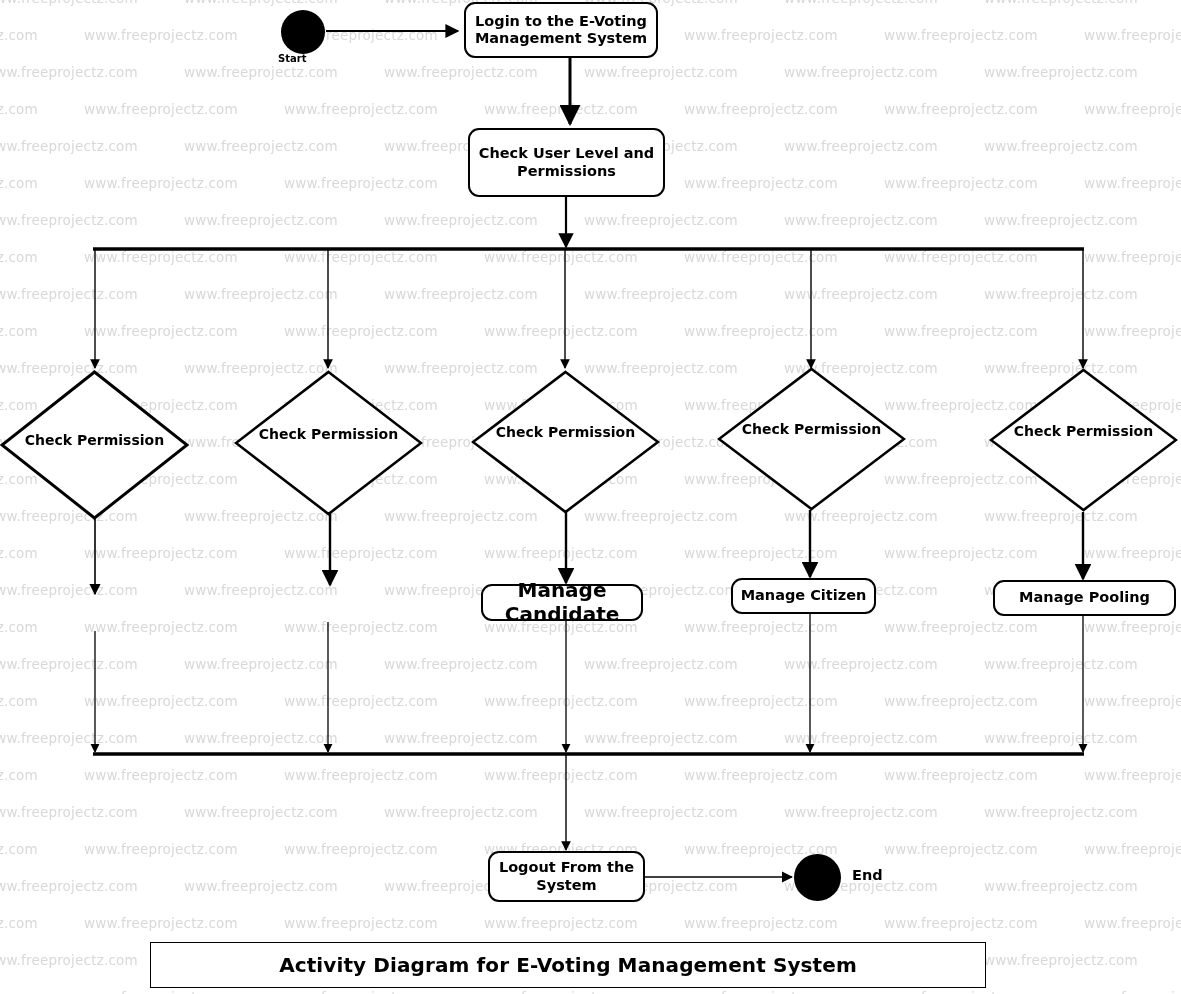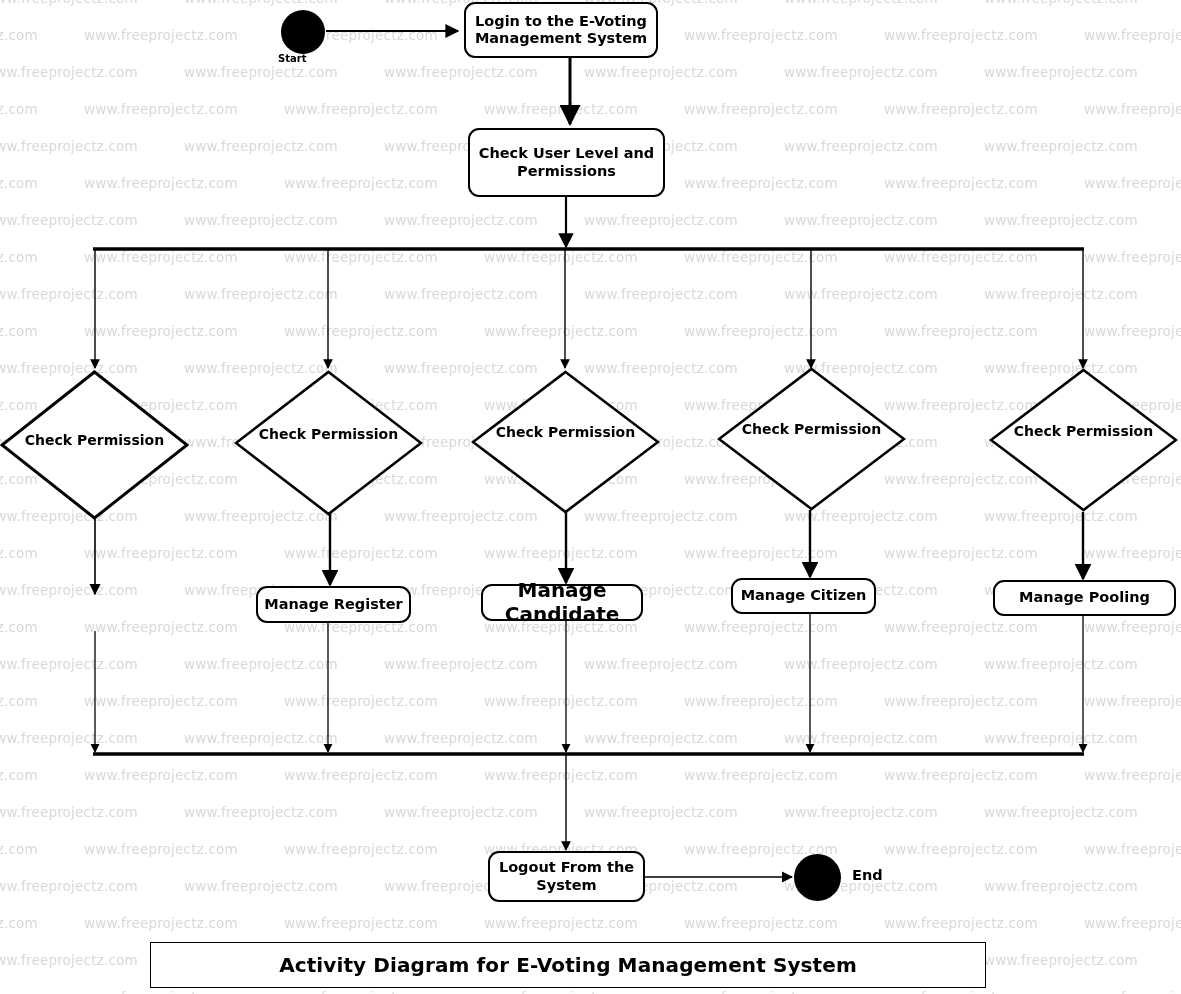--- a/index.html
+++ b/index.html
@@ -380,21 +380,20 @@
   </div>
 
   <div class="decision" style="left:989px; top:368px; width:189px; height:144px;">
     <svg width="189" height="144" viewBox="0 0 189 144" xmlns="http://www.w3.org/2000/svg">
       <polygon points="94.5,2 187,72 94.5,142 2,72" fill="#ffffff" stroke="#000000" stroke-width="2.6"></polygon>
     </svg>
     <div class="dtext" style="top:55px; font-size:14px;">Check Permission</div>
   </div>
 
 
-  <div class="activity" style="left:256px; top:586px; width:155px; height:37px; font-size:14.5px;">Manage Register</div>
 
   <div class="activity" style="left:481px; top:584px; width:162px; height:37px; font-size:20px;">Manage Candidate</div>
 
   <div class="activity" style="left:731px; top:578px; width:145px; height:36px; font-size:14.5px;">Manage Citizen</div>
 
   <div class="activity" style="left:993px; top:580px; width:183px; height:36px; font-size:14.5px;">Manage Pooling</div>
 
   <div class="activity" style="left:488px; top:851px; width:157px; height:51px; font-size:14.5px; padding:0 5px;">Logout From the System</div>
 
   <div class="terminal" style="left:794px; top:854px; width:47px; height:47px;"></div>

